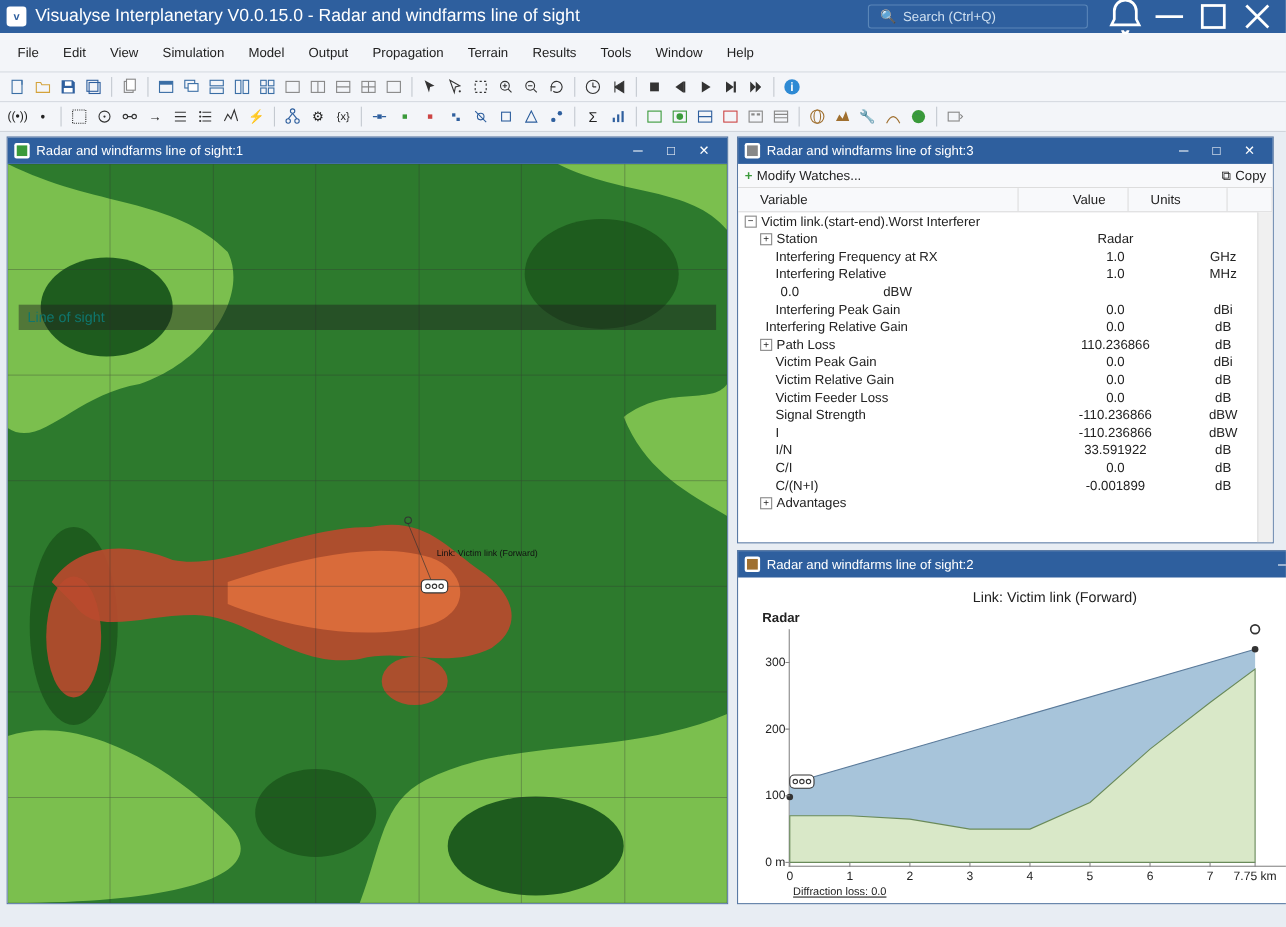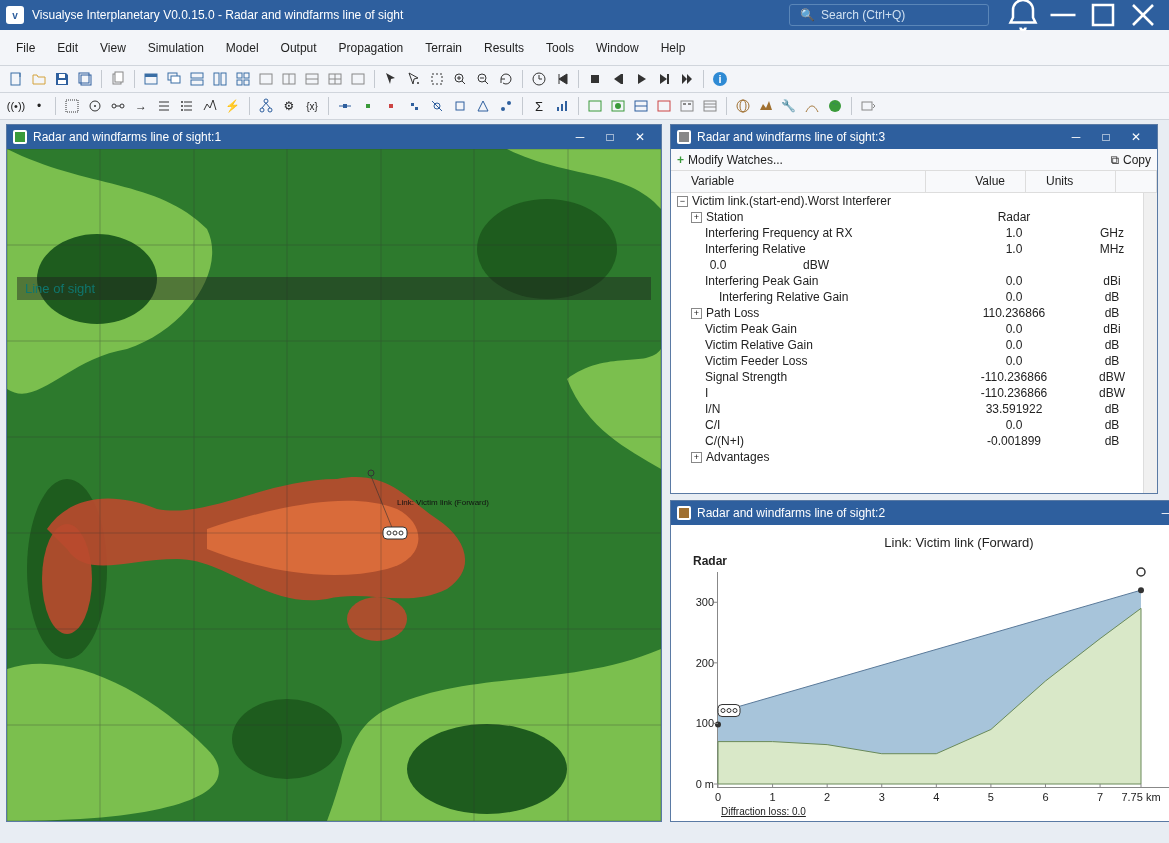--- a/index.html
+++ b/index.html
@@ -1,21 +1,21 @@
 <!DOCTYPE html>
 <html><head>
 <meta charset="utf-8">
 <style>
   * { box-sizing: border-box; margin: 0; padding: 0; }
   body { font-family: "Segoe UI", Tahoma, sans-serif; font-size: 12px; background: #e8edf3; width: 1169px; height: 843px; overflow: hidden; color: #222; }
   
   
   .titlebar { height: 30px; background: #2e5f9e; color: #fff; display: flex; align-items: center; padding: 0 6px; }
   .titlebar .app-icon { width: 18px; height: 18px; background: #fff; border-radius: 3px; display: flex; align-items: center; justify-content: center; margin-right: 8px; font-size: 10px; color: #2e5f9e; font-weight: bold; }
-  .titlebar .title { flex: 0 0 auto; font-size: 12px; }
+  .titlebar .title { flex: 0 0 auto; font-size: 16px; }
   .titlebar .spacer { flex: 1; }
   .titlebar .search { display: flex; align-items: center; gap: 6px; padding: 3px 10px; border: 1px solid #5a86b8; border-radius: 3px; color: #cfe0f1; font-size: 12px; width: 200px; }
   .titlebar .winbtns { display: flex; margin-left: 14px; }
   .titlebar .winbtn { width: 40px; height: 30px; display: flex; align-items: center; justify-content: center; color: #fff; cursor: pointer; }
   
   
   .menubar { height: 36px; background: #f3f5f9; border-bottom: 1px solid #d0d5dc; display: flex; align-items: center; padding: 0 6px; gap: 2px; }
   .menubar .menuitem { padding: 3px 10px; cursor: pointer; }
   
   
@@ -621,21 +621,21 @@
             <div class="wunit">dBW</div>
           </div>
           <div class="wrow">
             <div class="wvar" style="padding-left:34px">
               <span>Interfering Peak Gain</span>
             </div>
             <div class="wval">0.0</div>
             <div class="wunit">dBi</div>
           </div>
           <div class="wrow">
-            <div class="wvar" style="padding-left:48px">
+            <div class="wvar" style="padding-left:25px">
               <span>Interfering Relative Gain</span>
             </div>
             <div class="wval">0.0</div>
             <div class="wunit">dB</div>
           </div>
           <div class="wrow">
             <div class="wvar" style="padding-left:20px">
               <span class="exp">+</span>
               <span>Path Loss</span>
             </div>

